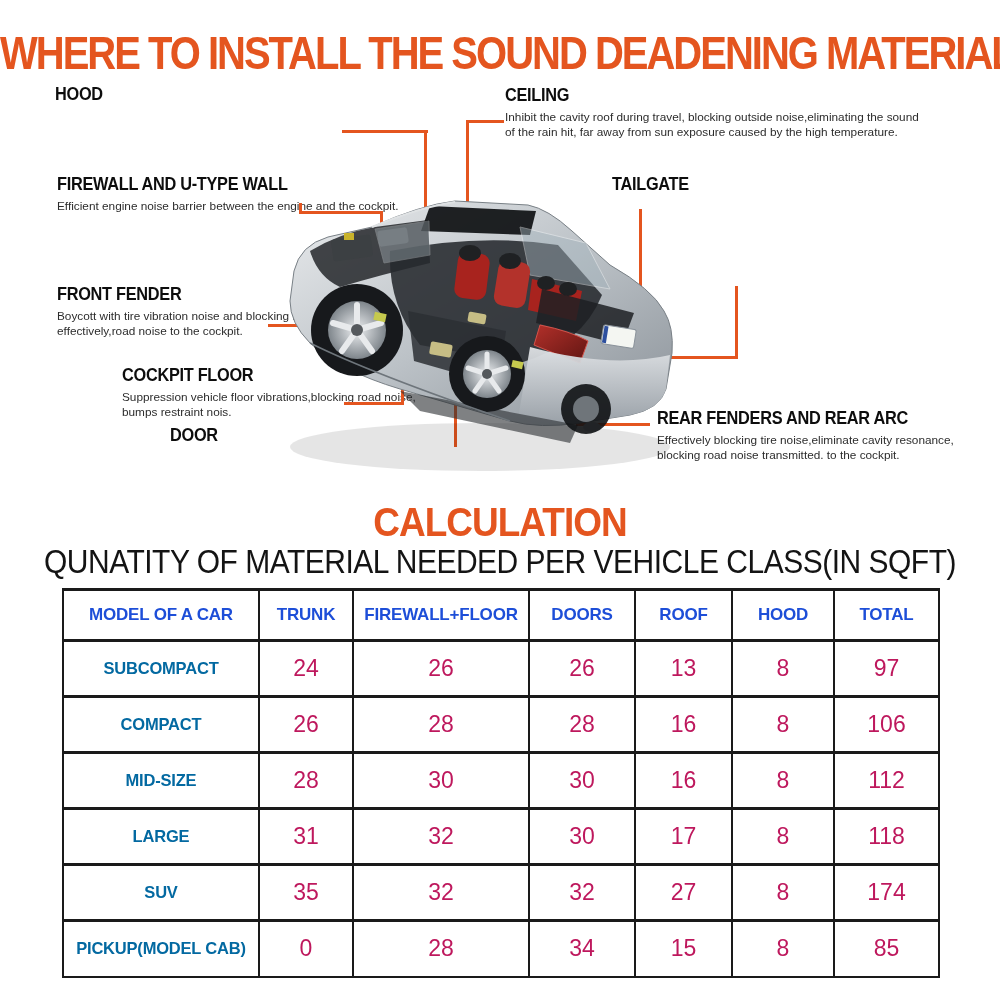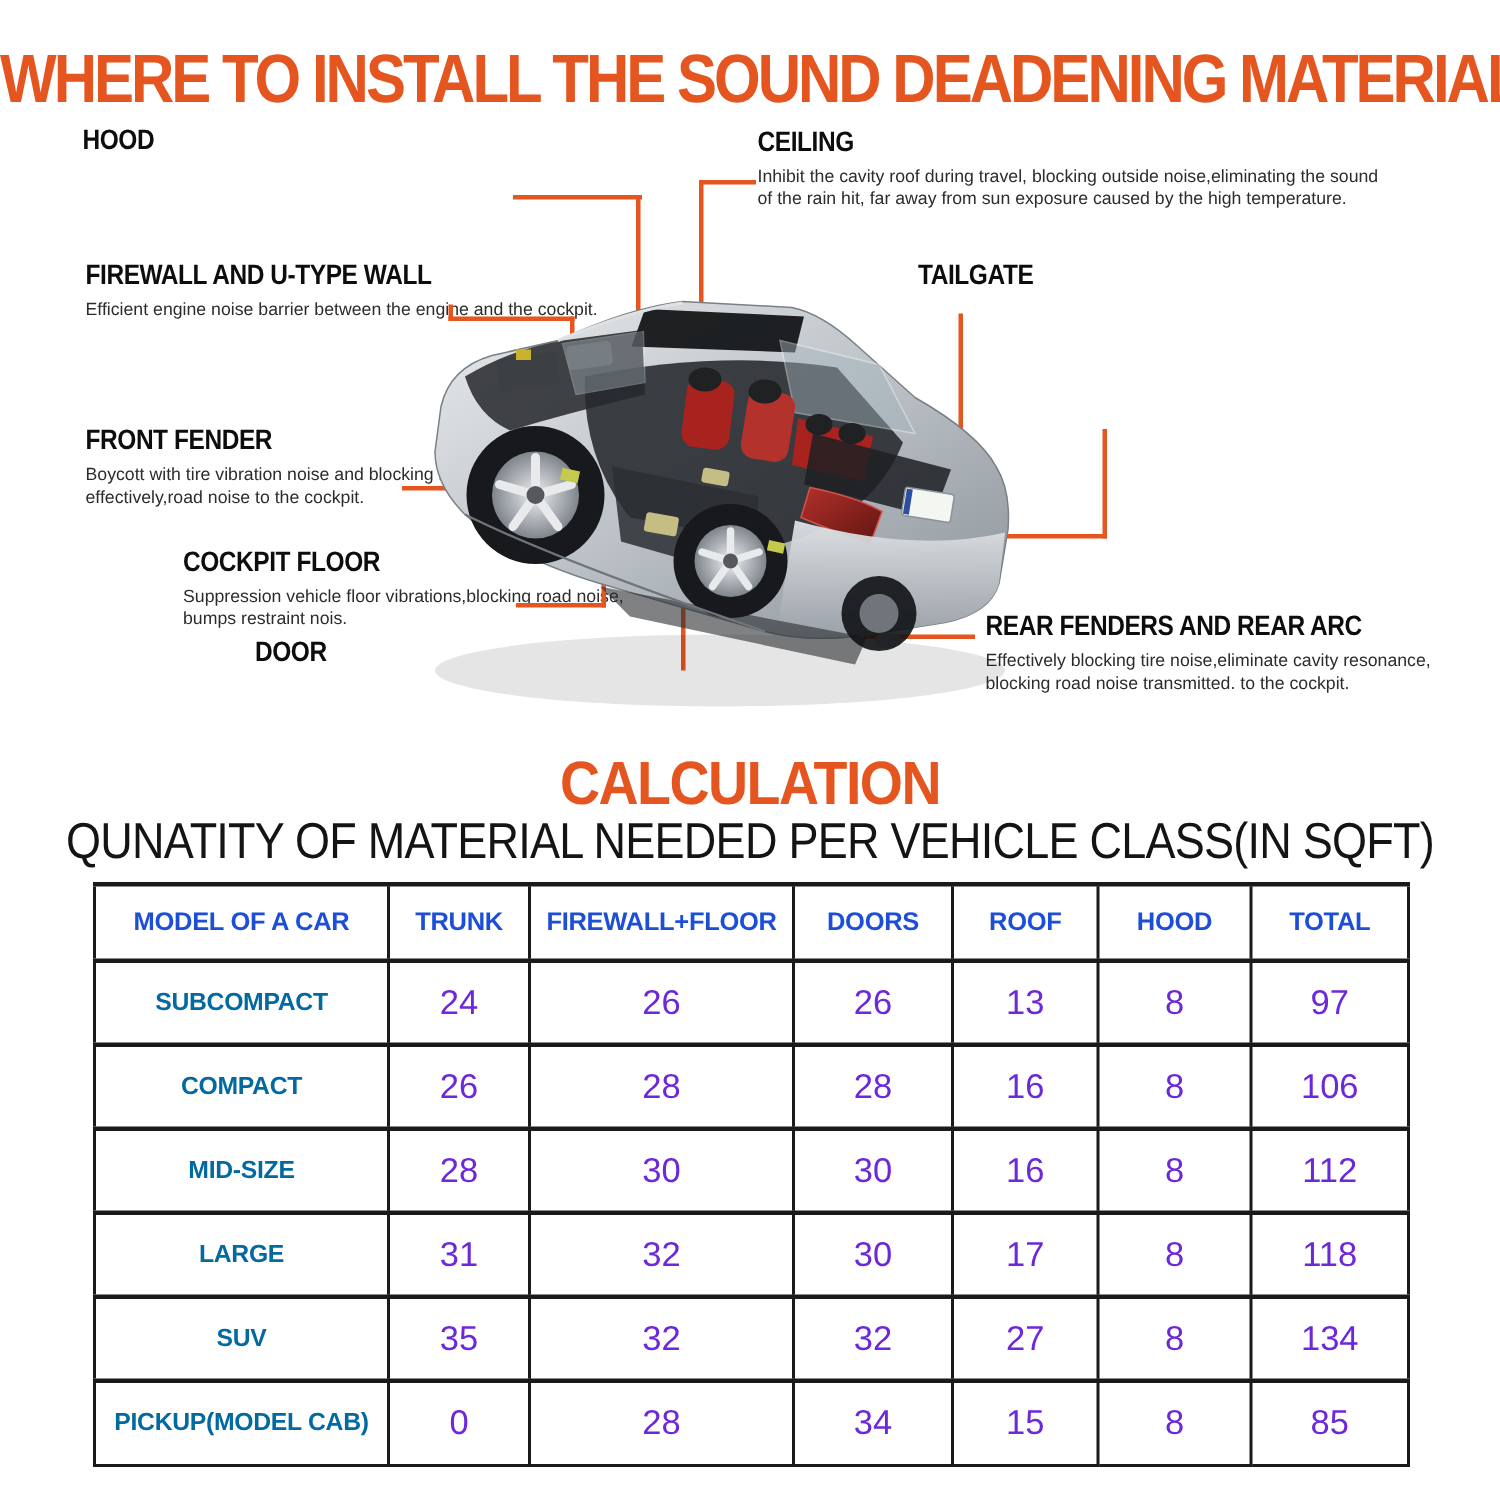--- a/index.html
+++ b/index.html
@@ -22,21 +22,21 @@
   .co-desc{font-size:11.8px;line-height:1.27;color:#2c2c2c;margin:0;white-space:pre-line;font-weight:400;}
   
   .ln{position:absolute;background:#e4551f;}
   .cap{position:absolute;width:9px;height:9px;background:#e4551f;border-radius:1px;}
   
   #qty-table{position:absolute;left:62px;top:588px;border-collapse:collapse;table-layout:fixed;}
   #qty-table td,#qty-table th{border:2px solid #1a1a1a;text-align:center;vertical-align:middle;padding:0;}
   #qty-table tr{border-top:3px solid #1a1a1a;}
   #qty-table .hdr{height:48px;font-size:17px;font-weight:800;color:#1d4ed8;letter-spacing:-0.2px;}
   #qty-table .model{font-size:16.5px;font-weight:800;color:#0369a1;letter-spacing:-0.2px;}
-  #qty-table .num{font-size:23px;font-weight:400;color:#6d28d9;}
+  #qty-table .num{font-size:23px;font-weight:400;color:#be185d;}
   #qty-table tr.data-row{height:56px;}
 </style>
 </head>
 <body>
 
 <div id="page">
 
   <div class="main-title">WHERE TO INSTALL THE SOUND DEADENING MATERIAL</div>
 
   <div class="callout" style="left:55px;top:85px;width:400px;">
@@ -274,21 +274,21 @@
       <td class="num">8</td>
       <td class="num">118</td>
     </tr>
     <tr class="data-row">
       <td class="model">SUV</td>
       <td class="num">35</td>
       <td class="num">32</td>
       <td class="num">32</td>
       <td class="num">27</td>
       <td class="num">8</td>
-      <td class="num">134</td>
+      <td class="num">174</td>
     </tr>
     <tr class="data-row">
       <td class="model">PICKUP(MODEL CAB)</td>
       <td class="num">0</td>
       <td class="num">28</td>
       <td class="num">34</td>
       <td class="num">15</td>
       <td class="num">8</td>
       <td class="num">85</td>
     </tr>

